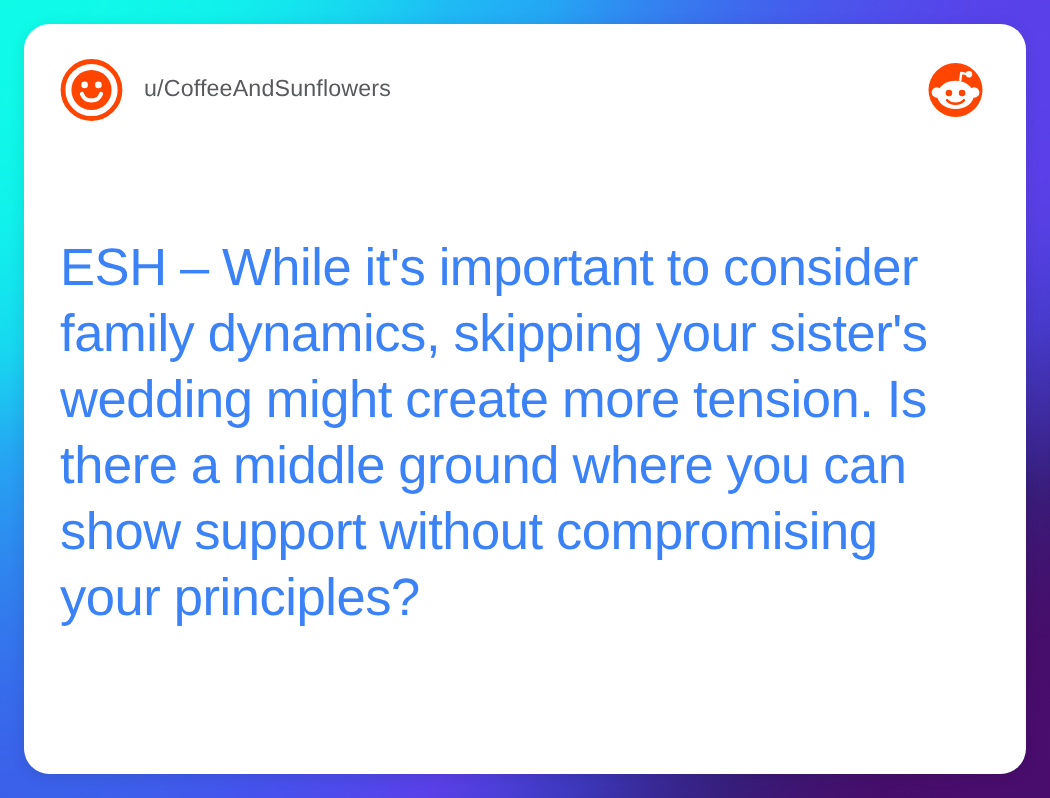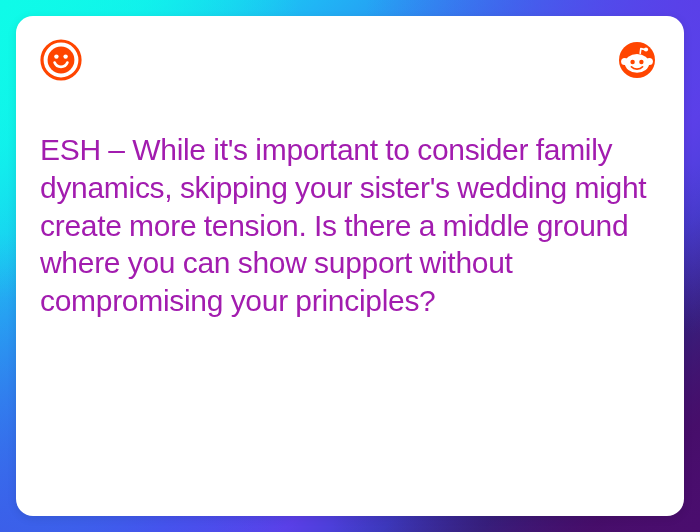--- a/index.html
+++ b/index.html
@@ -84,24 +84,24 @@
   .brand-logo {
     width: 38px;
     height: 38px;
     flex: 0 0 38px;
     display: block;
     margin-right: 4px;
   }
 
   
   .body-text {
-    margin-top: 47px;
-    font-size: 30px;
+    margin-top: 73px;
+    font-size: 35px;
     line-height: 1.26;
-    color: #a21caf;
+    color: #3b82f6;
     letter-spacing: -0.3px;
     max-width: 615px;
     word-spacing: -0.5px;
     white-space: pre-wrap;
   }
 </style>
 </head>
 <body>
 
 <div id="backdrop">
@@ -113,20 +113,21 @@
       <span>
         <svg class="avatar" viewBox="0 0 42 42" aria-hidden="true">
           <circle cx="21" cy="21" r="19" fill="none" stroke="#FF4500" stroke-width="3.2"></circle>
           <circle cx="21" cy="21" r="13.4" fill="#FF4500"></circle>
           <circle cx="16.4" cy="17.6" r="2.2" fill="#FFFFFF"></circle>
           <circle cx="25.6" cy="17.6" r="2.2" fill="#FFFFFF"></circle>
           <path d="M14.6 23.6 a6.9 6.9 0 0 0 12.8 0" fill="none" stroke="#FFFFFF" stroke-width="2.7" stroke-linecap="round"></path>
         </svg>
       </span>
 
+      <span class="username">u/CoffeeAndSunflowers</span>
 
       <span class="header-spacer"></span>
 
       <span>
         <svg class="brand-logo" viewBox="0 0 38 38" aria-hidden="true">
           <circle cx="19" cy="19" r="18" fill="#FF4500"></circle>
 
           <path d="M22.2 12.4 L22.8 7.6 L27.3 8.6" fill="none" stroke="#FFFFFF" stroke-width="1.6" stroke-linecap="round" stroke-linejoin="round"></path>
           <circle cx="28.0" cy="8.5" r="2.1" fill="#FFFFFF"></circle>
 

